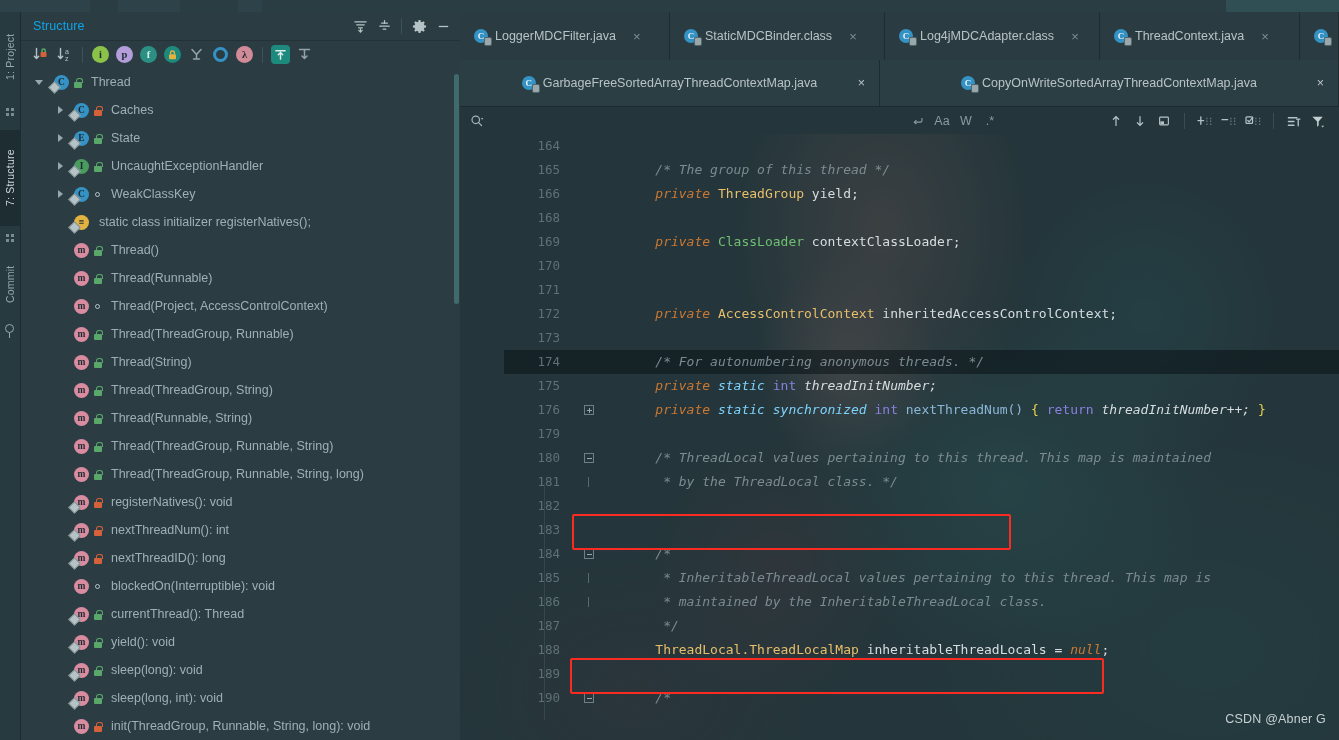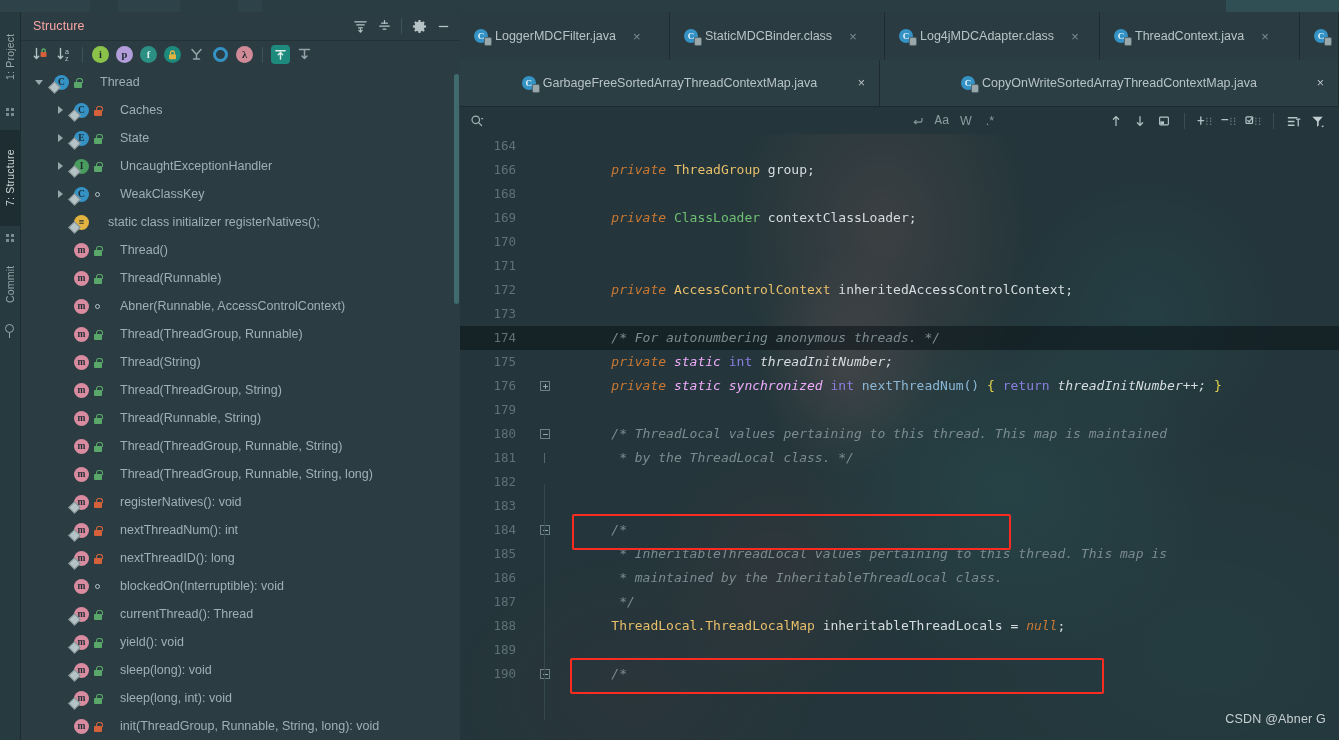--- a/index.html
+++ b/index.html
@@ -78,21 +78,21 @@
     background: #2b3d43;
     border-right: 1px solid #1d2c31;
     overflow: hidden;
   }
   .structure-header {
     position: relative; height: 28px;
     border-bottom: 1px solid #223237;
     display: flex; align-items: center;
   }
   .structure-title {
-    margin-left: 13px; font-size: 12.5px; color: #fca5a5; letter-spacing: .1px;
+    margin-left: 13px; font-size: 12.5px; color: #0ea5e9; letter-spacing: .1px;
   }
   .structure-header-actions {
     position: absolute; right: 6px; top: 0; height: 28px;
     display: flex; align-items: center; gap: 2px;
   }
   .ico-btn {
     width: 22px; height: 22px; display: flex; align-items: center;
     justify-content: center; cursor: default; border-radius: 3px;
   }
   .ico-btn svg { display: block; }
@@ -161,21 +161,21 @@
   .lock.green .body{background:#59a869;} .lock.green .shack{border-color:#59a869;}
   .lock.orange .body{background:#d4613a;} .lock.orange .shack{border-color:#d4613a;}
   .dot-pkg {
     width: 10px; height: 12px; flex: 0 0 10px; margin-left:4px; margin-right:5px;
     position: relative;
   }
   .dot-pkg:after{
     content:""; position:absolute; left:1.5px; top:4px; width:5px;height:5px;
     border:1.3px solid #b6c3c6; border-radius:50%; box-sizing:border-box;
   }
-  .tree-label { margin-left: 12px; }
+  .tree-label { margin-left: 3px; }
 
   
   .editor-area {
     position: absolute; left: 460px; top: 12px; right: 0; bottom: 0;
     background: #243237;
     overflow: hidden;
   }
   .tabbar {
     position: relative; height: 48px;
     background: #253338;
@@ -254,20 +254,21 @@
       radial-gradient(ellipse 180px 190px at 36% 72%, rgba(150,60,60,.32), transparent 72%),
       radial-gradient(ellipse 420px 320px at 85% 85%, rgba(40,110,110,.35), transparent 75%),
       radial-gradient(ellipse 260px 200px at 20% 92%, rgba(120,50,55,.25), transparent 75%);
     pointer-events: none;
   }
   .code-lines { position: relative; }
   .ln {
     height: 24px; line-height: 24px; position: relative;
     white-space: pre; font-family: "DejaVu Sans Mono", monospace;
     font-size: 13px;
+    margin-left: 44px;
   }
   .ln.current { background: rgba(10,18,21,.55); }
   .lnum {
     position: absolute; left: 0; width: 56px; text-align: right;
     color: #5f7176; font-size: 12.5px;
     font-family: "DejaVu Sans Mono", monospace;
   }
   .fold {
     position: absolute; left: 80px; top: 7px; width: 10px; height: 10px;
     box-sizing: border-box;
@@ -288,21 +289,21 @@
     content:""; position:absolute; left:4px; top:0; width:1px; height:10px; background:#55696f;
   }
   .ctext { position: absolute; left: 120px; }
   .guide {
     position: absolute; left: 106px; top: 0; bottom: 0; width: 1px;
     background: #34474e;
   }
 
   
   .c-kw   { color: #cc7832; font-style: italic; }
-  .c-kw2  { color: #f0abfc; font-style: italic; }
+  .c-kw2  { color: #7dd3fc; font-style: italic; }
   .c-type { color: #e8bf6a; }
   .c-type2{ color: #6fbf73; }
   .c-id   { color: #d6dde0; }
   .c-idi  { color: #d6dde0; font-style: italic; }
   .c-cmt  { color: #7b8b90; font-style: italic; }
   .c-null { color: #cc7832; font-style: italic; }
   .c-brace{ color: #e8d44d; }
   .c-kw3  { color: #8a7fe0; }
   .c-meth { color: #8bb7d6; }
   .c-punc { color: #d6dde0; }
@@ -516,21 +517,21 @@
           <span class="lock green">
             <span class="body"></span>
             <span class="shack"></span>
           </span>
           <span class="tree-label">Thread(Runnable)</span>
         </div>
         <div class="tree-row" style="padding-left: 34px;">
           <span class="tw"></span>
           <span class="ic" style="background: rgb(217, 139, 160); margin-left: 7px;">m</span>
           <span class="dot-pkg"></span>
-          <span class="tree-label">Abner(Runnable, AccessControlContext)</span>
+          <span class="tree-label">Thread(Project, AccessControlContext)</span>
         </div>
         <div class="tree-row" style="padding-left: 34px;">
           <span class="tw"></span>
           <span class="ic" style="background: rgb(217, 139, 160); margin-left: 7px;">m</span>
           <span class="lock green">
             <span class="body"></span>
             <span class="shack"></span>
           </span>
           <span class="tree-label">Thread(ThreadGroup, Runnable)</span>
         </div>
@@ -712,21 +713,21 @@
         </span>
         <input class="find-input" id="find-input" placeholder="" style="">
       </div>
       <div class="fb-group">
         <div class="fb-btn">
           <svg width="14" height="14" viewBox="0 0 16 16">
               <path d="M12.5 4.5v3.2a1.6 1.6 0 01-1.6 1.6H4.2" fill="none" stroke="#8d9a9e" stroke-width="1.3"></path>
               <path d="M6.2 7.2L3.8 9.3l2.4 2.1" fill="none" stroke="#8d9a9e" stroke-width="1.3"></path>
             </svg>
         </div>
-        <div class="fb-btn" style="font-size:12.5px;font-family:Liberation Mono, monospace;">Aa</div>
+        <div class="fb-btn" style="font-size:12.5px;">Aa</div>
         <div class="fb-btn" style="font-size:12.5px;">W</div>
         <div class="fb-btn" style="font-size:12.5px;">.*</div>
       </div>
       <div style="flex:0 0 96px"></div>
       <div class="fb-group">
         <div class="fb-btn">
           <svg width="14" height="14" viewBox="0 0 16 16">
               <g stroke="#b6c3c6" stroke-width="1.4" fill="none" stroke-linecap="round">
                 <path d="M8 13V3M5 6l3-3 3 3"></path>
               </g>
@@ -794,21 +795,22 @@
               <path d="M11.5 12.5l1.5 2 1.5-2z" fill="#c3ced1"></path>
             </svg>
           </div>
       </div>
     </div>
 
     <div class="code-wrap">
       <div class="bgart"></div>
       <div class="code-lines" id="code-lines">
           <div class="ln"><span class="lnum">164</span><span class="ctext"></span></div>
-          <div class="ln"><span class="lnum">166</span><span class="ctext"><span class="c-punc">    </span><span class="c-kw">private</span><span class="c-punc"> </span><span class="c-type">ThreadGroup</span><span class="c-punc"> </span><span class="c-id">group;</span></span></div>
+          <div class="ln"><span class="lnum">165</span><span class="ctext"><span class="c-punc">    </span><span class="c-cmt">/* The group of this thread */</span></span></div>
+          <div class="ln"><span class="lnum">166</span><span class="ctext"><span class="c-punc">    </span><span class="c-kw">private</span><span class="c-punc"> </span><span class="c-type">ThreadGroup</span><span class="c-punc"> </span><span class="c-id">yield;</span></span></div>
           <div class="ln"><span class="lnum">168</span><span class="ctext"><span class="c-punc">    </span></span></div>
           <div class="ln"><span class="lnum">169</span><span class="ctext"><span class="c-punc">    </span><span class="c-kw">private</span><span class="c-punc"> </span><span class="c-type2">ClassLoader</span><span class="c-punc"> </span><span class="c-id">contextClassLoader;</span></span></div>
           <div class="ln"><span class="lnum">170</span><span class="ctext"></span></div>
           <div class="ln"><span class="lnum">171</span></div>
           <div class="ln"><span class="lnum">172</span><span class="ctext"><span class="c-punc">    </span><span class="c-kw">private</span><span class="c-punc"> </span><span class="c-type">AccessControlContext</span><span class="c-punc"> </span><span class="c-id">inheritedAccessControlContext;</span></span></div>
           <div class="ln"><span class="lnum">173</span><span class="ctext"></span></div>
           <div class="ln current"><span class="lnum">174</span><span class="ctext"><span class="c-punc">    </span><span class="c-cmt">/* For autonumbering anonymous threads. */</span></span></div>
           <div class="ln"><span class="lnum">175</span><span class="ctext"><span class="c-punc">    </span><span class="c-kw">private</span><span class="c-punc"> </span><span class="c-kw2">static</span><span class="c-punc"> </span><span class="c-kw3">int</span><span class="c-punc"> </span><span class="c-idi">threadInitNumber;</span></span></div>
           <div class="ln"><span class="lnum">176</span><span class="fold plus"></span><span class="ctext"><span class="c-punc">    </span><span class="c-kw">private</span><span class="c-punc"> </span><span class="c-kw2">static</span><span class="c-punc"> </span><span class="c-kw2">synchronized</span><span class="c-punc"> </span><span class="c-kw3">int</span><span class="c-punc"> </span><span class="c-meth">nextThreadNum()</span><span class="c-punc"> </span><span class="c-brace">{</span><span class="c-punc"> </span><span class="c-kw3">return</span><span class="c-punc"> </span><span class="c-idi">threadInitNumber++;</span><span class="c-punc"> </span><span class="c-brace">}</span></span></div>
           <div class="ln"><span class="lnum">179</span><span class="ctext"></span></div>

